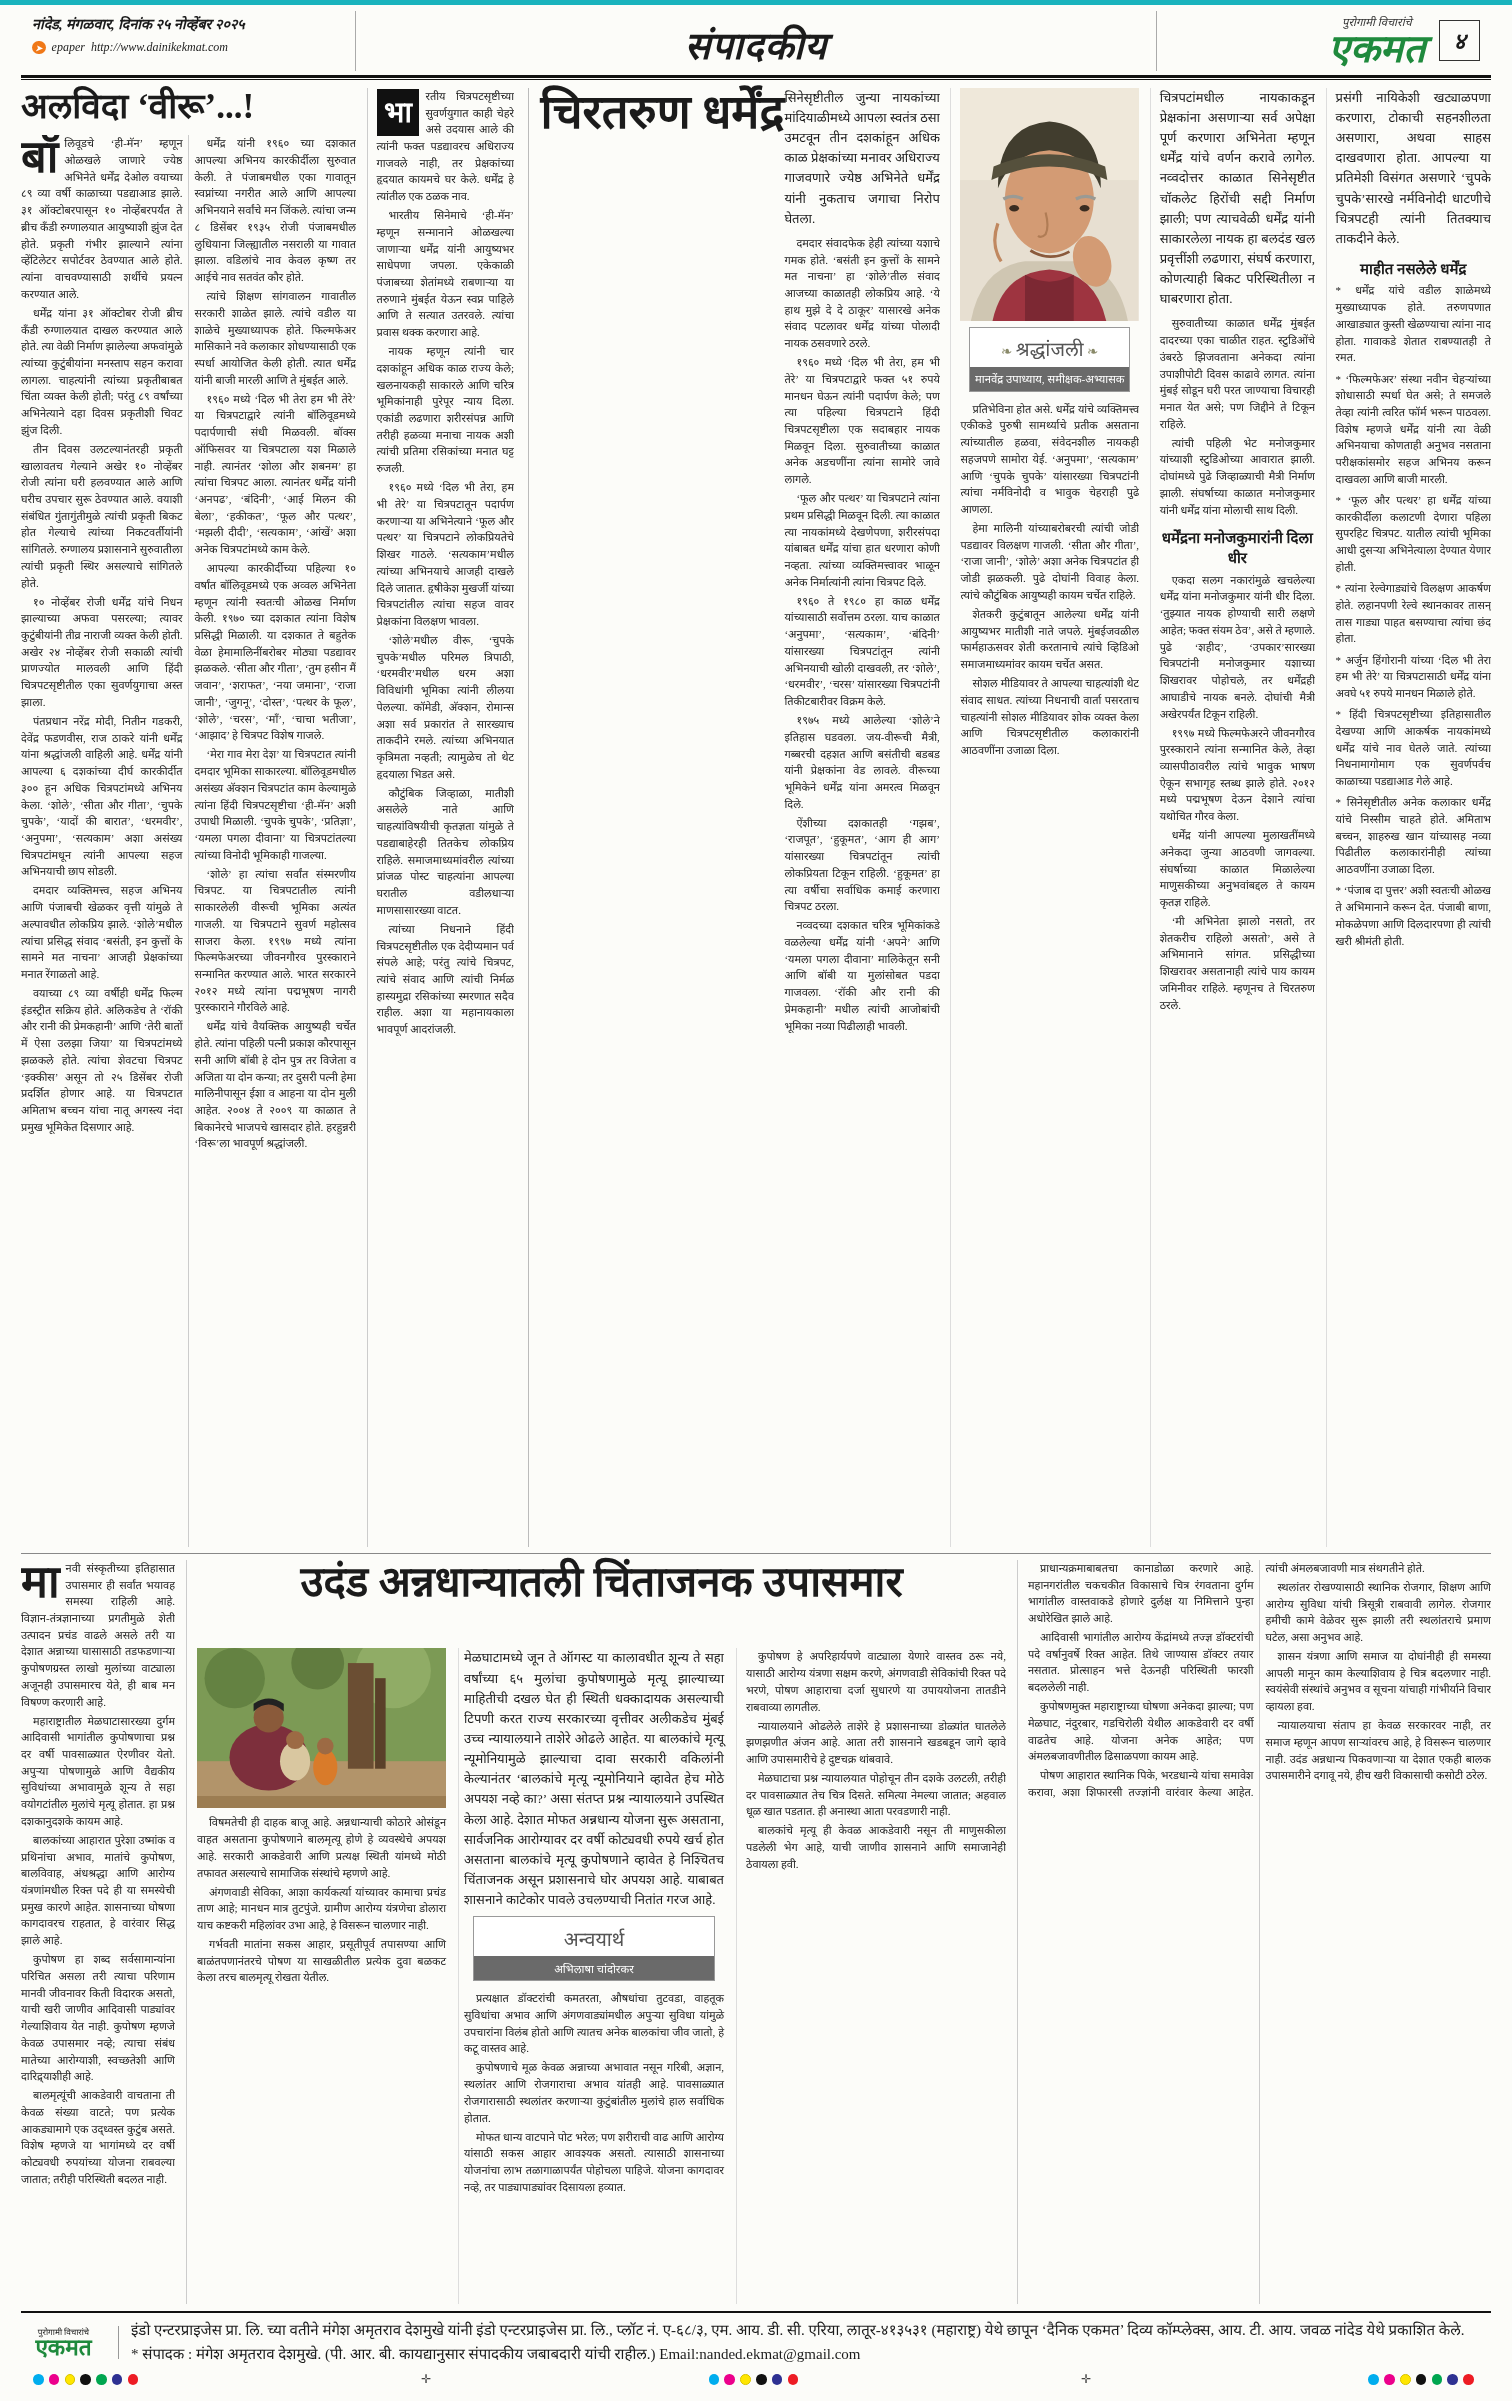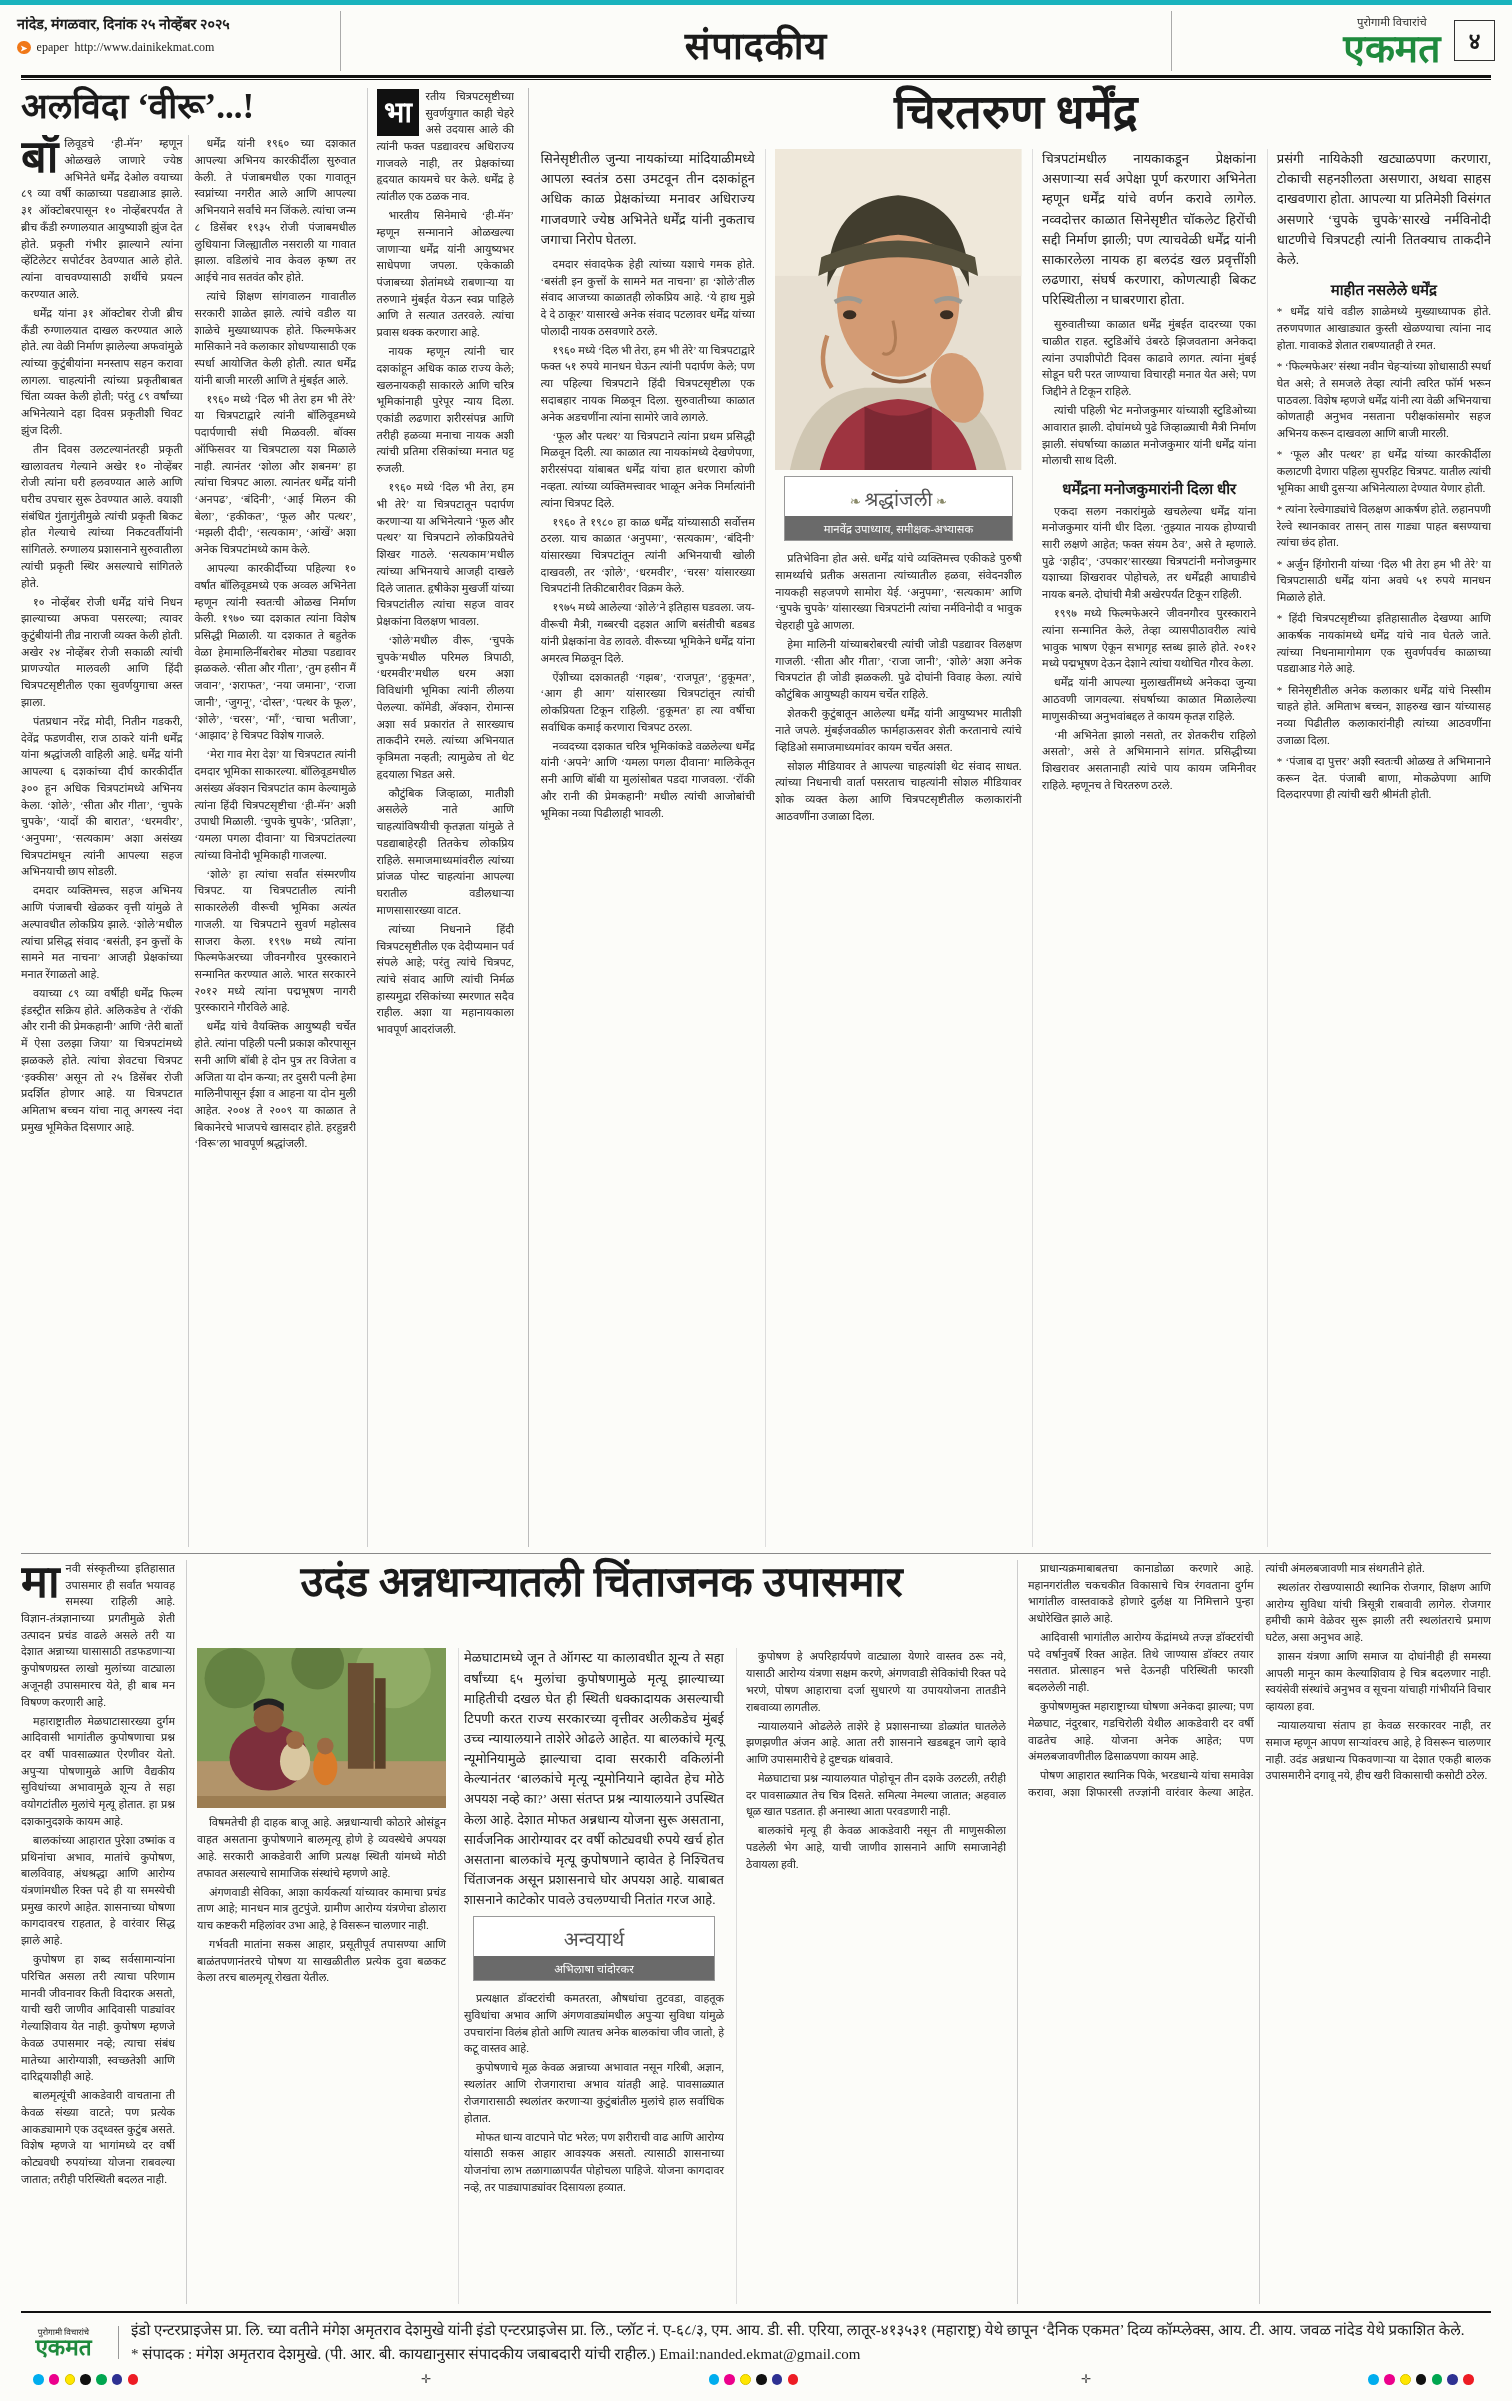--- a/index.html
+++ b/index.html
@@ -2,21 +2,21 @@
 <html lang="mr" style="font-size:12px"><head>
 <meta charset="utf-8">
 <style>
   * { box-sizing: border-box; }
   body { margin:0; background:#9a9a9a; }
   .page { width:1512px; height:2401px; margin:0 auto; background:#fcfcf9; color:#1b1b1b;
           font-family:"Liberation Serif", serif; overflow:hidden; position:relative; }
   .top-strip { height:4.5px; background:#19b3bd; }
 
   
-  .masthead { display:flex; align-items:stretch; padding:6px 17px 3px; height:69px; }
+  .masthead { display:flex; align-items:stretch; padding:6px 32px 3px; height:69px;font-style:italic; }
   .mh-left { width:324px; border-right:0.8px solid #aaa; padding-top:3px; }
   .dateline { font-size:14.3px; font-weight:bold; }
   .epaper-row { display:flex; gap:6px; align-items:center; margin-top:7.5px; font-size:12px; }
   .epaper-icon { width:13.6px; height:13.6px; border-radius:50%; background:#f07818; color:#fff;
                  display:inline-flex; align-items:center; justify-content:center; font-size:8.3px; font-weight:bold;}
   .mh-center { flex:1; text-align:center; font-size:38px; font-weight:bold; padding-top:7.5px; letter-spacing:0.8px;}
   .mh-right { width:324px; border-left:0.8px solid #aaa; display:flex; justify-content:flex-end; gap:13.6px; padding-left:10.5px;}
   .logo-block { text-align:center; padding-top:3px; }
   .logo-tag { font-size:11.3px; color:#333; }
   .logo-name { font-size:39px; font-weight:bold; color:#1f8a3d; line-height:1.05; }
@@ -33,21 +33,21 @@
   .dropcap-box { float:left; background:#111; color:#fff; font-size:29px; line-height:1; font-weight:bold;
                  padding:9px 7.5px; margin:1.5px 6px 1.5px 0; }
 
   
   .top-section { display:flex; gap:13.6px; margin:7.5px 21px 0; height:1459px; }
   .left-region { width:493px; display:flex; gap:10.5px; }
   .subA { width:335px; display:flex; flex-direction:column; }
   .subA h1 { font-size:35px; margin:0 0 9px; line-height:1.1; }
   .subA .cols { columns:2; column-gap:12px; column-rule:0.8px solid #ccc; flex:1; overflow:hidden; }
   .subB { flex:1; border-left:0.8px solid #ccc; padding-left:9px; overflow:hidden; }
-  .right-region { flex:1; border-left:0.8px solid #bbb; padding-left:12px; display:flex; flex-direction:column; }
+  .right-region { flex:1; border-left:0.8px solid #bbb; padding-left:12px; display:flex; flex-direction:row; }
   .right-region h1 { font-size:47px; text-align:center; margin:0 0 12px; line-height:1.05; }
   .main-cols { display:flex; gap:10.5px; flex:1; overflow:hidden; }
   .mcol { flex:1; overflow:hidden; border-left:0.8px solid #ddd; padding-left:9px; }
   .mcol:first-child { border-left:none; padding-left:0; }
   .mcol-photo { flex:1.15; }
   .photo-frame svg { display:block; width:100%; height:auto; }
 
   .caption-box { border:0.8px solid #999; margin:6px 9px 9px; background:#fff; }
   .caption-title { text-align:center; font-size:19.6px; padding:7.5px 3px 4.5px; color:#555; }
   .caption-orn { color:#8a8a6a; font-size:13.6px; }

